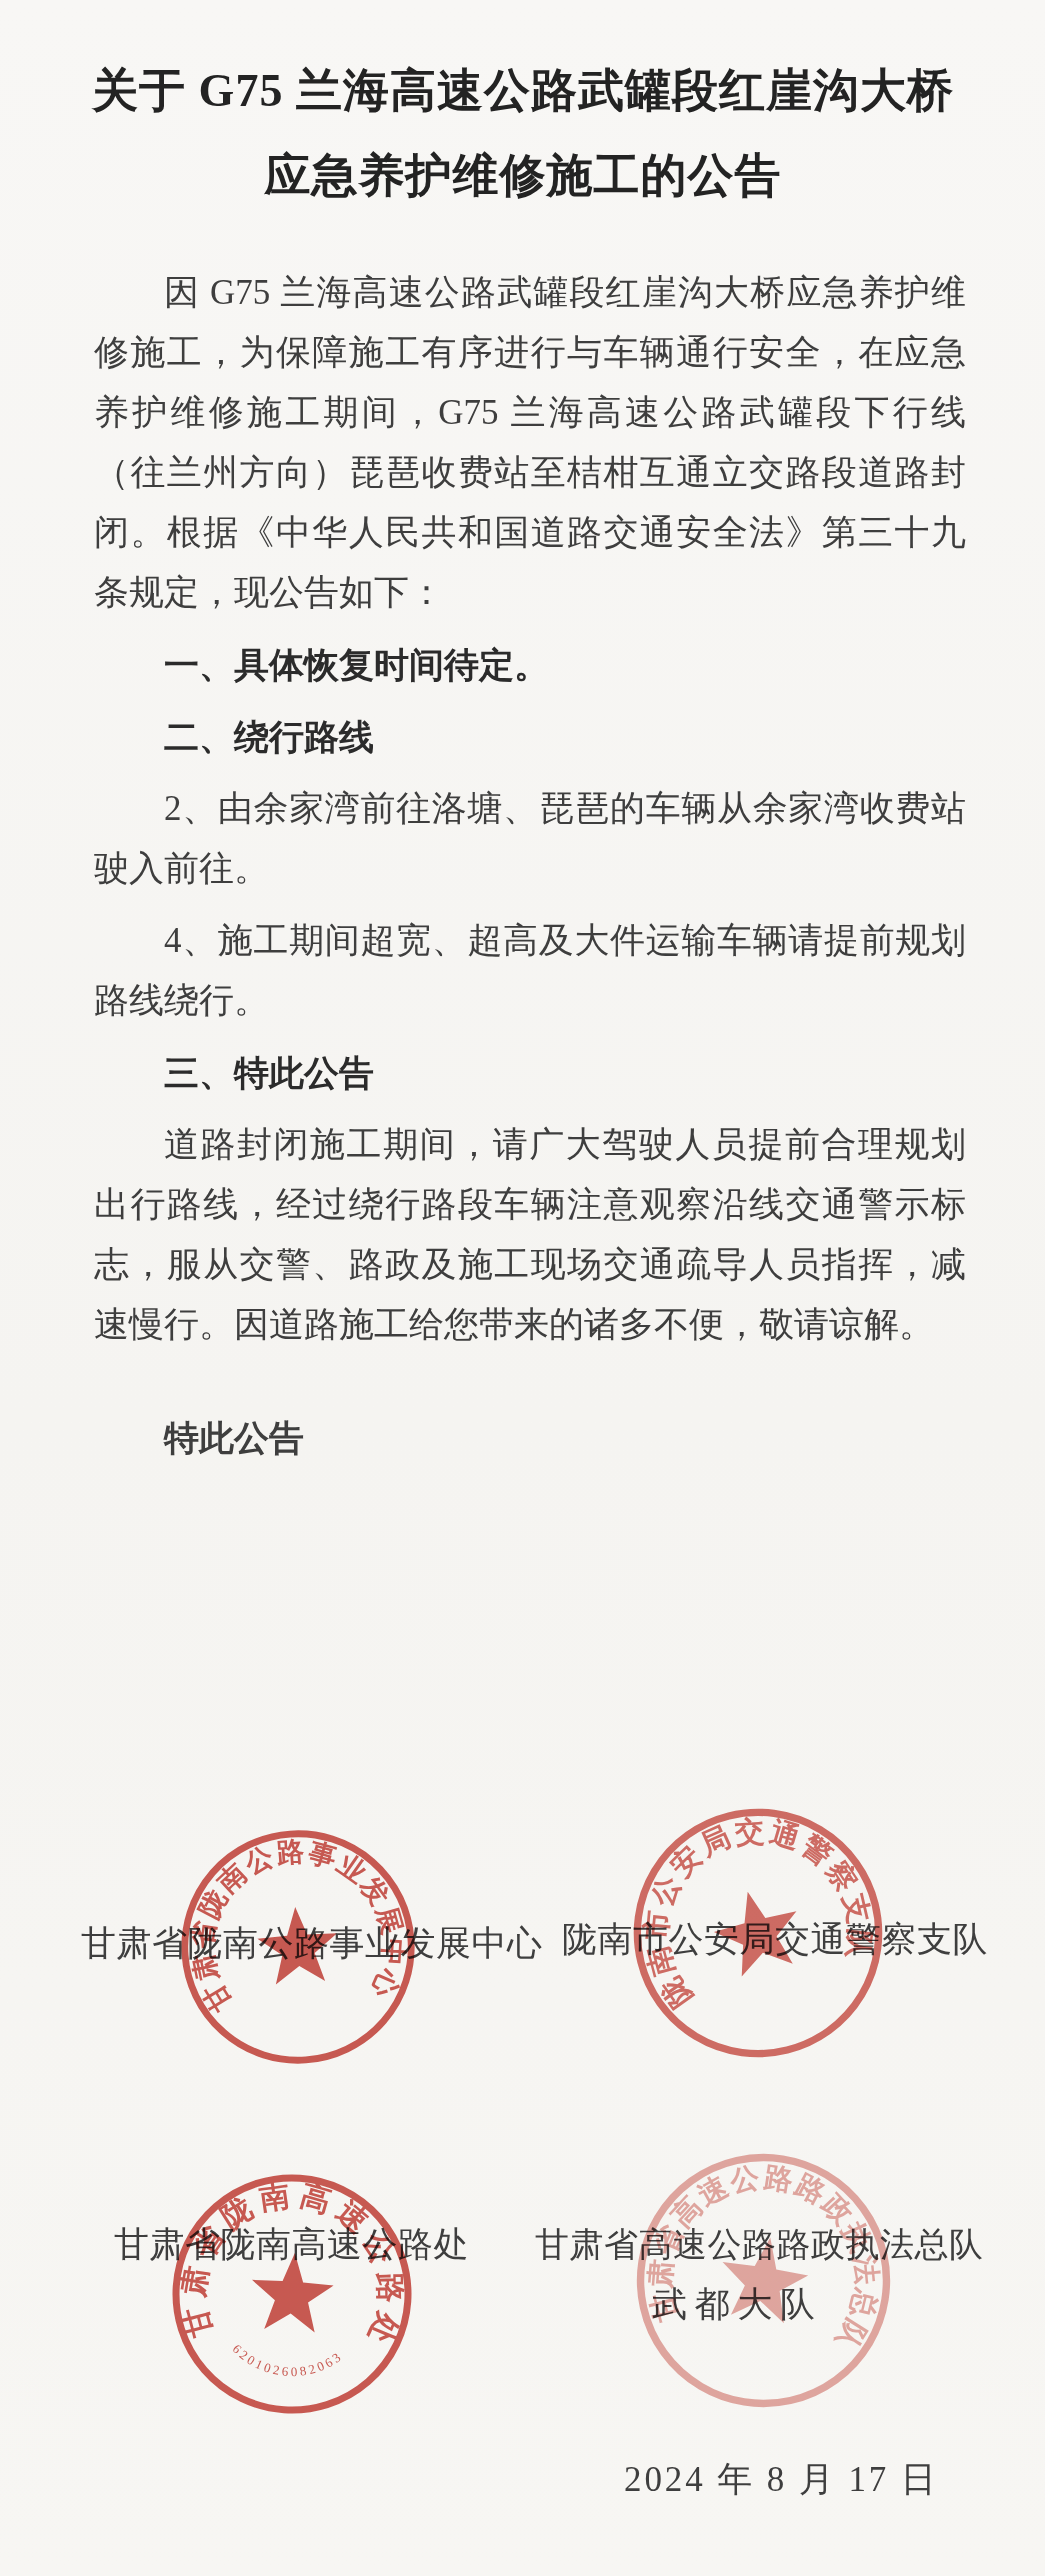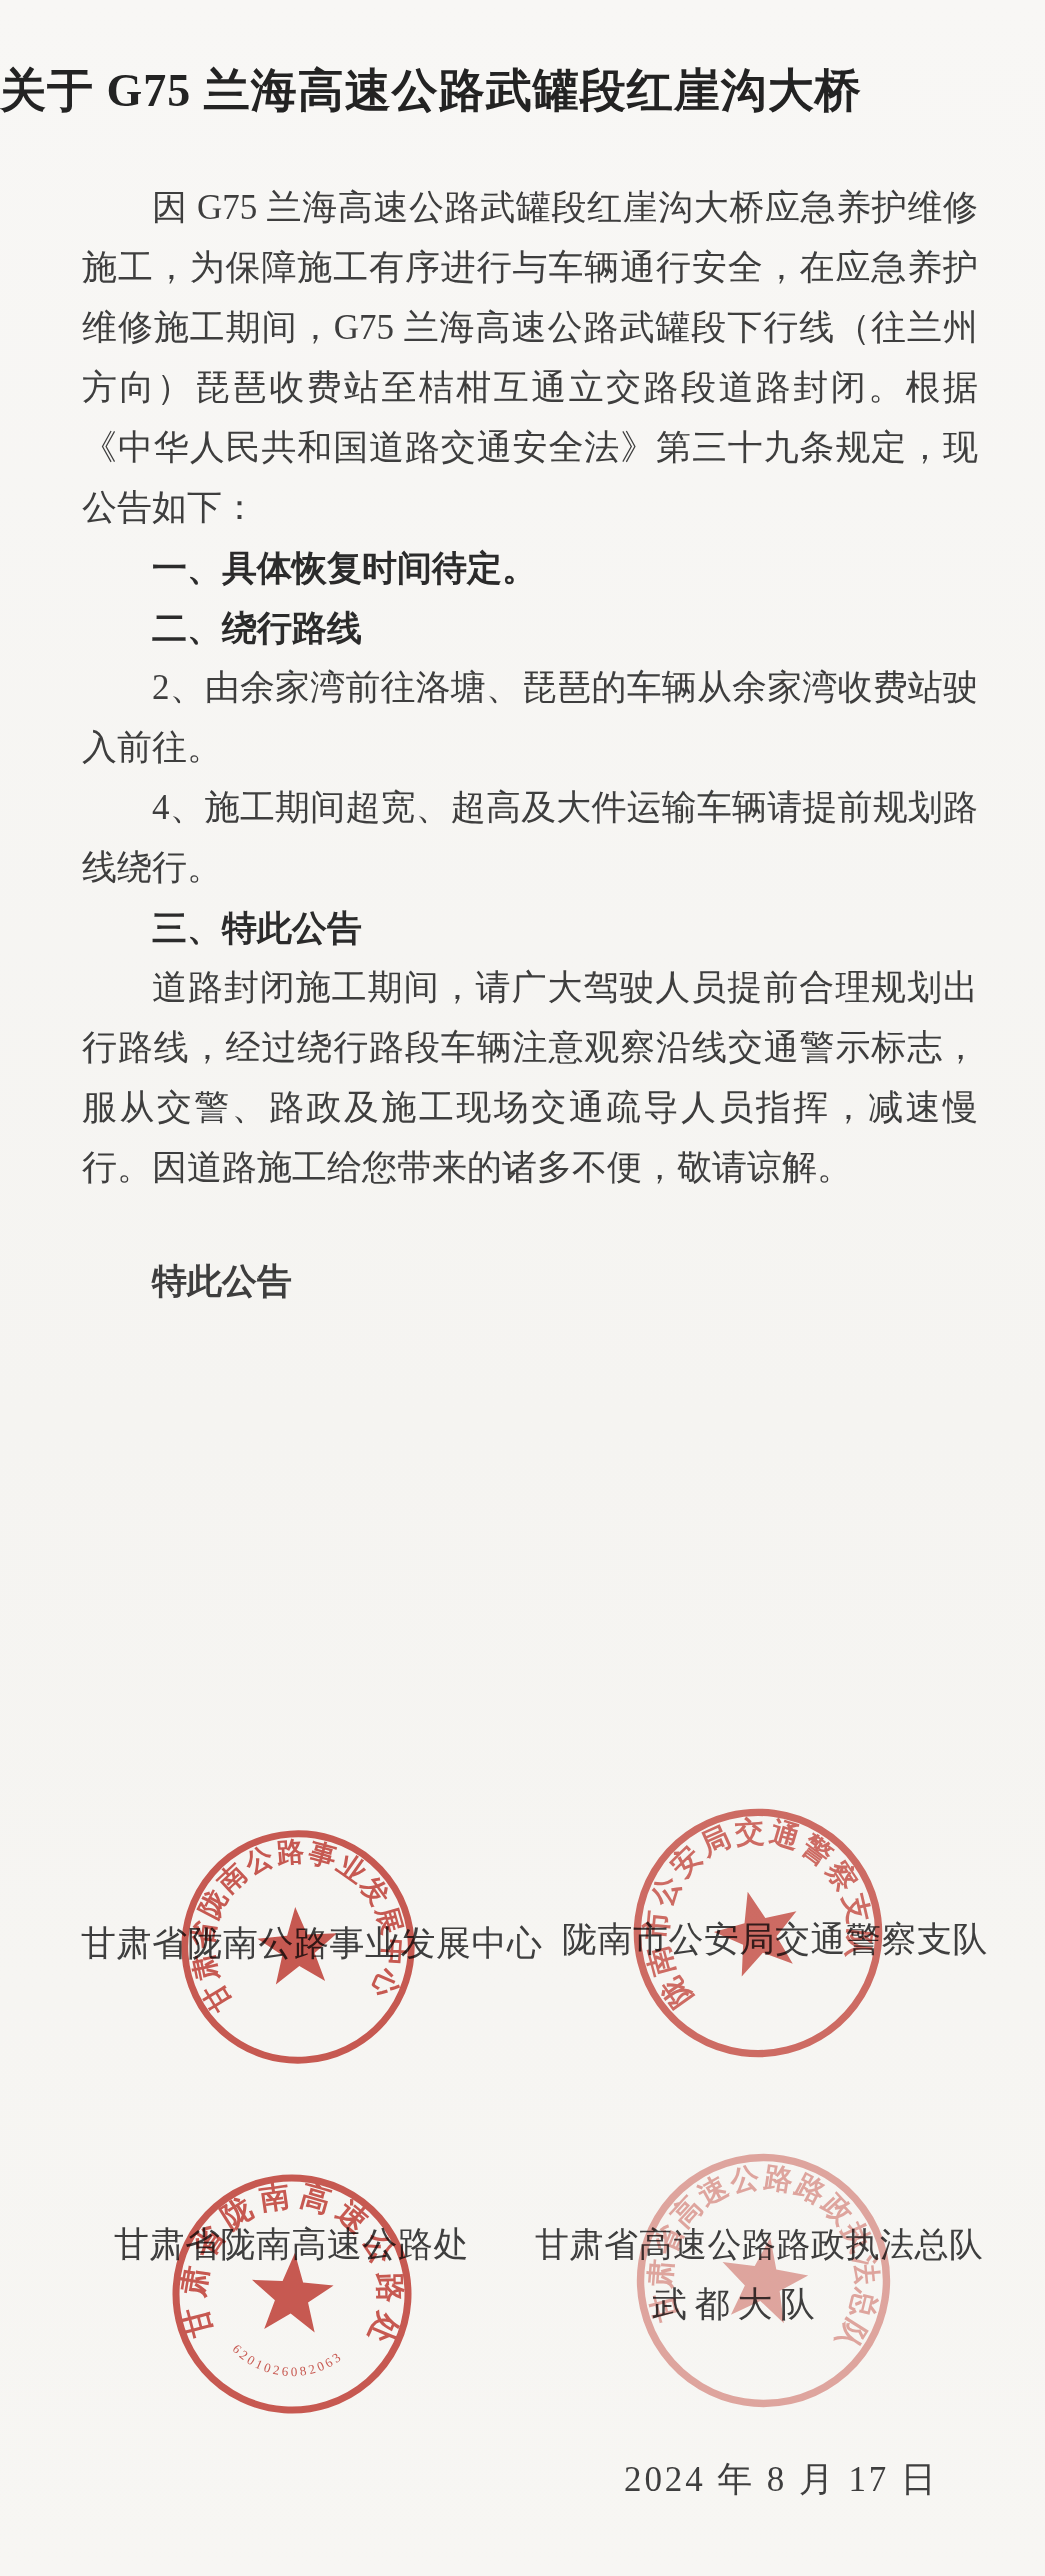--- a/index.html
+++ b/index.html
@@ -8,35 +8,35 @@
     width:1046px;
     height:2576px;
     background:linear-gradient(180deg,#f8f7f5 0%,#f5f4f1 55%,#f7f6f3 100%);
     font-family:"Liberation Serif","DejaVu Serif",serif;
     color:#3c3c3c;
     overflow:hidden;
     box-sizing:border-box;
     padding-top:48px;
   }
   .title{
-    text-align:left;
+    text-align:center;
     font-weight:700;
     font-size:46px;
     line-height:85px;
     color:#232323;
     letter-spacing:1px;
   }
   .doc-body{
     margin:45px 68px 0 82px;
     font-size:35px;
     line-height:60px;
     text-align:justify;
     color:#3e3e3e;
   }
-  .doc-body p{margin:0;}
+  .doc-body p{margin:12px;}
   .para{text-indent:70px;}
   .heading{
     text-indent:70px;
     font-family:"Liberation Sans","DejaVu Sans",sans-serif;
     font-weight:700;
     color:#2b2b2b;
   }
   .closing{
     text-indent:70px;
     margin-top:54px !important;
@@ -72,20 +72,21 @@
   .stamp-3{left:167px;top:2169px;width:250px;height:250px;opacity:.88;transform:rotate(4deg);}
   .stamp-4{left:631px;top:2148px;width:265px;height:265px;opacity:.72;transform:rotate(9deg);}
 </style>
 </head>
 <body>
 
 <div class="page">
 
   <div class="title">
     <div>关于 G75 兰海高速公路武罐段红崖沟大桥</div>
+    <div>应急养护维修施工的公告</div>
   </div>
 
   <div class="doc-body">
     <p class="para">因 G75 兰海高速公路武罐段红崖沟大桥应急养护维修施工，为保障施工有序进行与车辆通行安全，在应急养护维修施工期间，G75 兰海高速公路武罐段下行线（往兰州方向）琵琶收费站至桔柑互通立交路段道路封闭。根据《中华人民共和国道路交通安全法》第三十九条规定，现公告如下：</p>
     <p class="heading">一、具体恢复时间待定。</p>
     <p class="heading">二、绕行路线</p>
     <p class="para">2、由余家湾前往洛塘、琵琶的车辆从余家湾收费站驶入前往。</p>
     <p class="para">4、施工期间超宽、超高及大件运输车辆请提前规划路线绕行。</p>
     <p class="heading">三、特此公告</p>
     <p class="para">道路封闭施工期间，请广大驾驶人员提前合理规划出行路线，经过绕行路段车辆注意观察沿线交通警示标志，服从交警、路政及施工现场交通疏导人员指挥，减速慢行。因道路施工给您带来的诸多不便，敬请谅解。</p>

